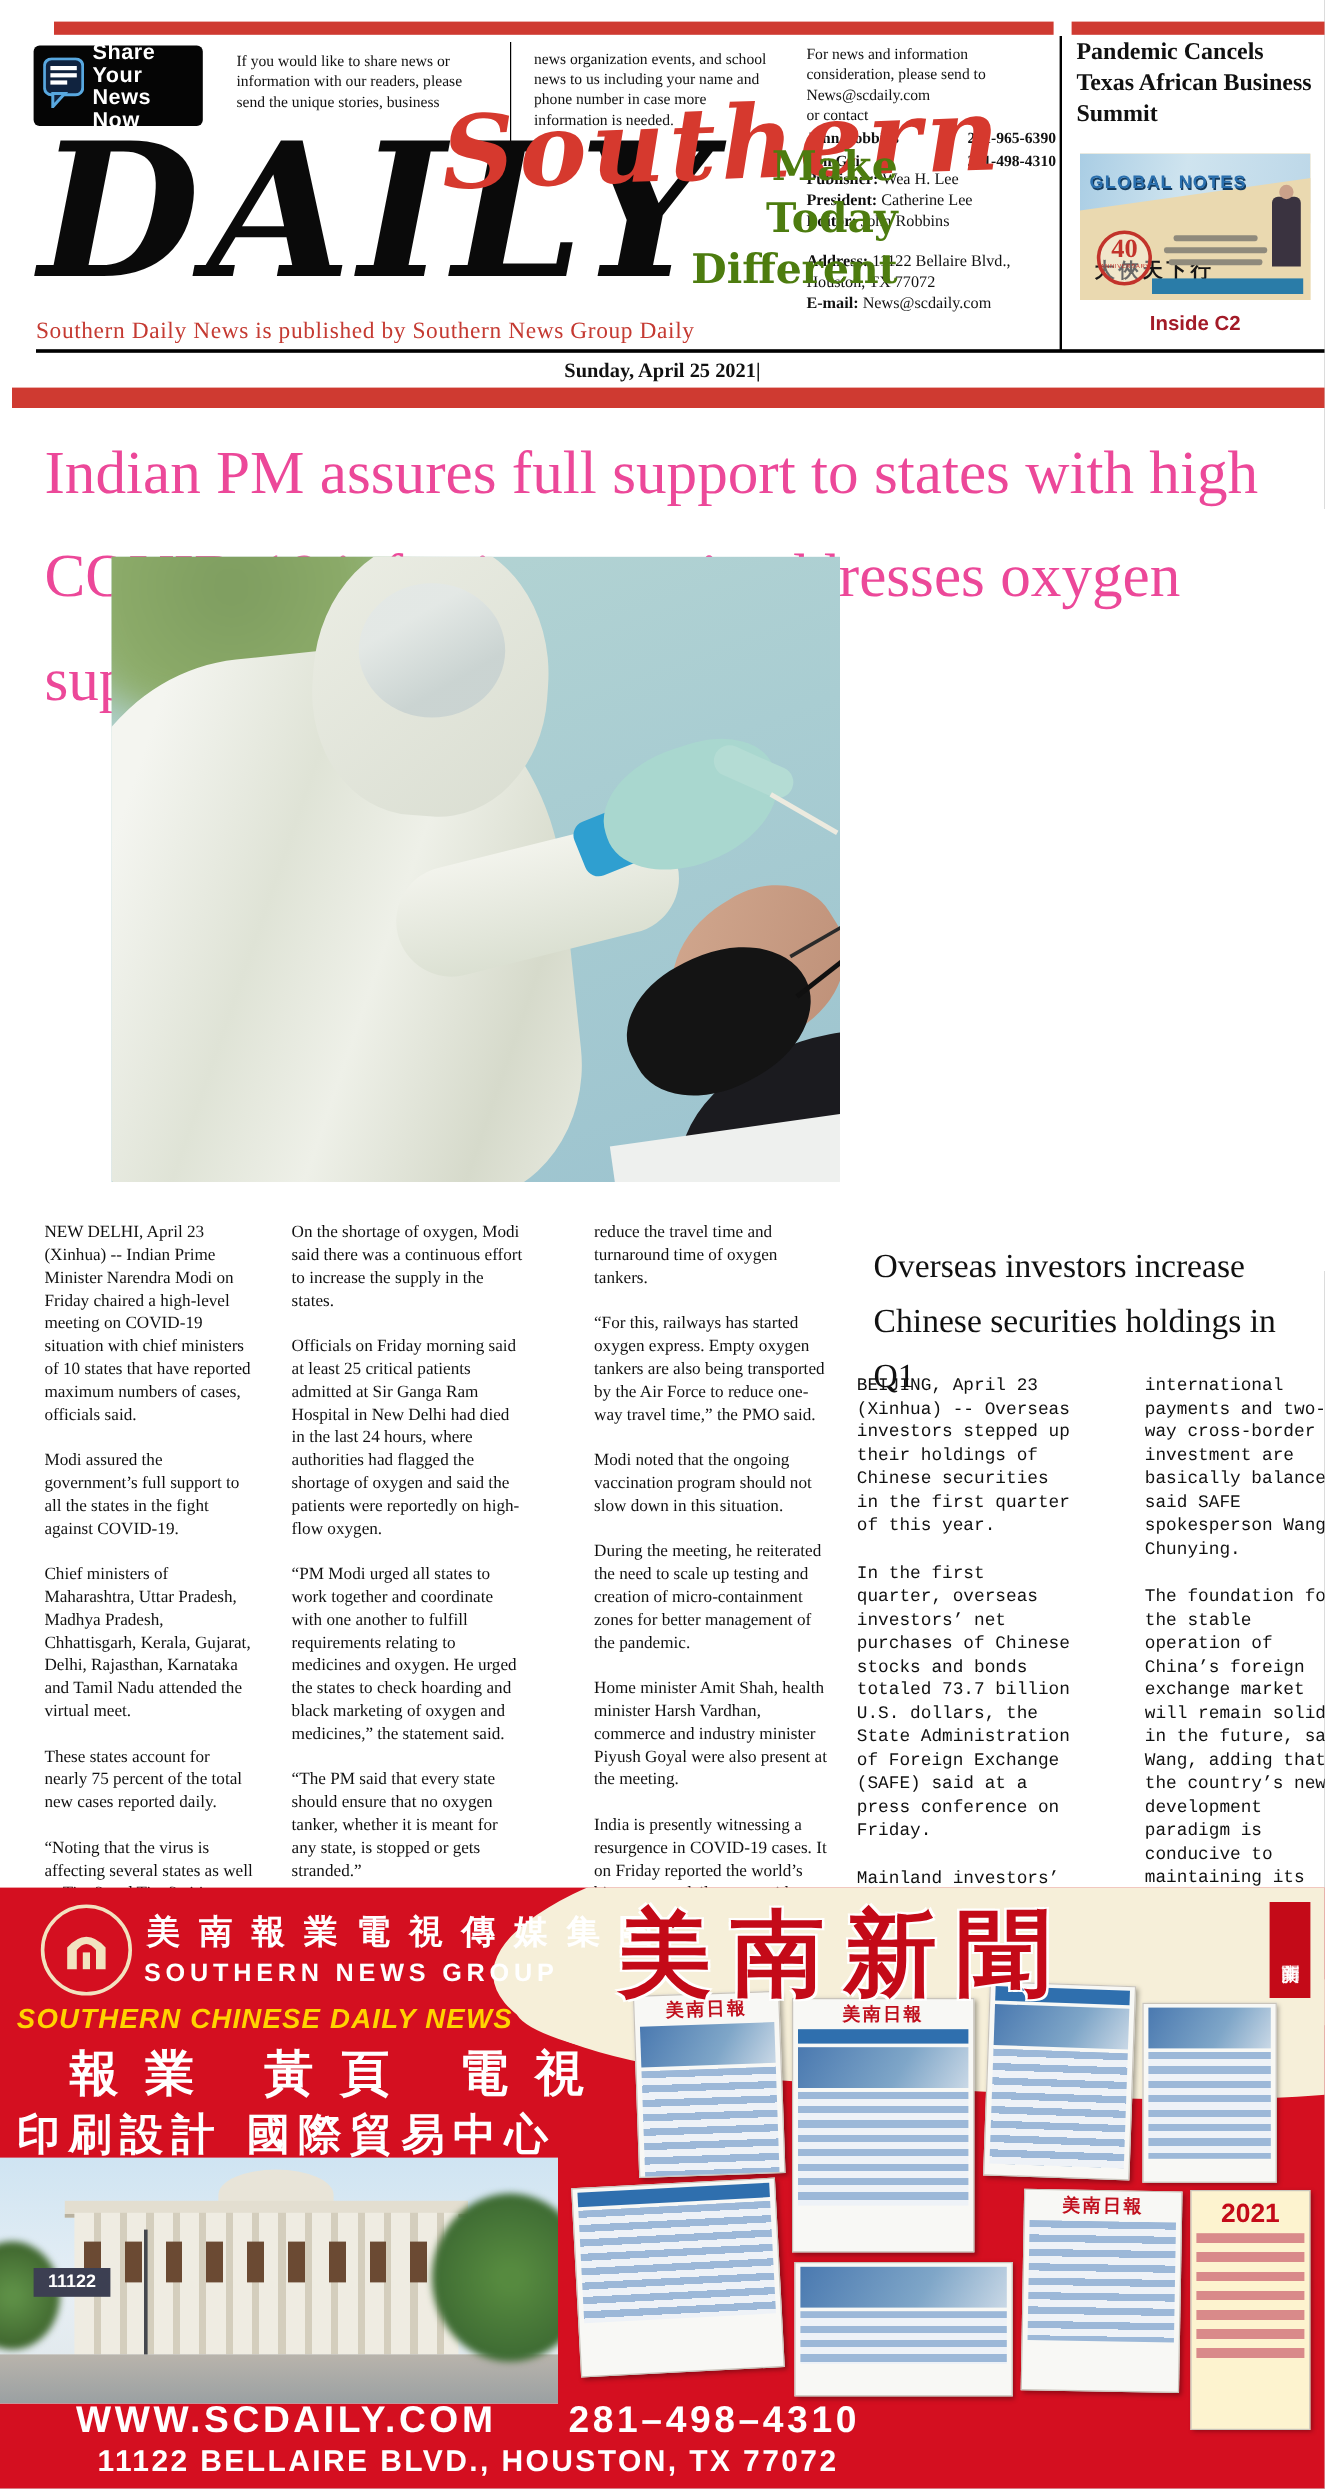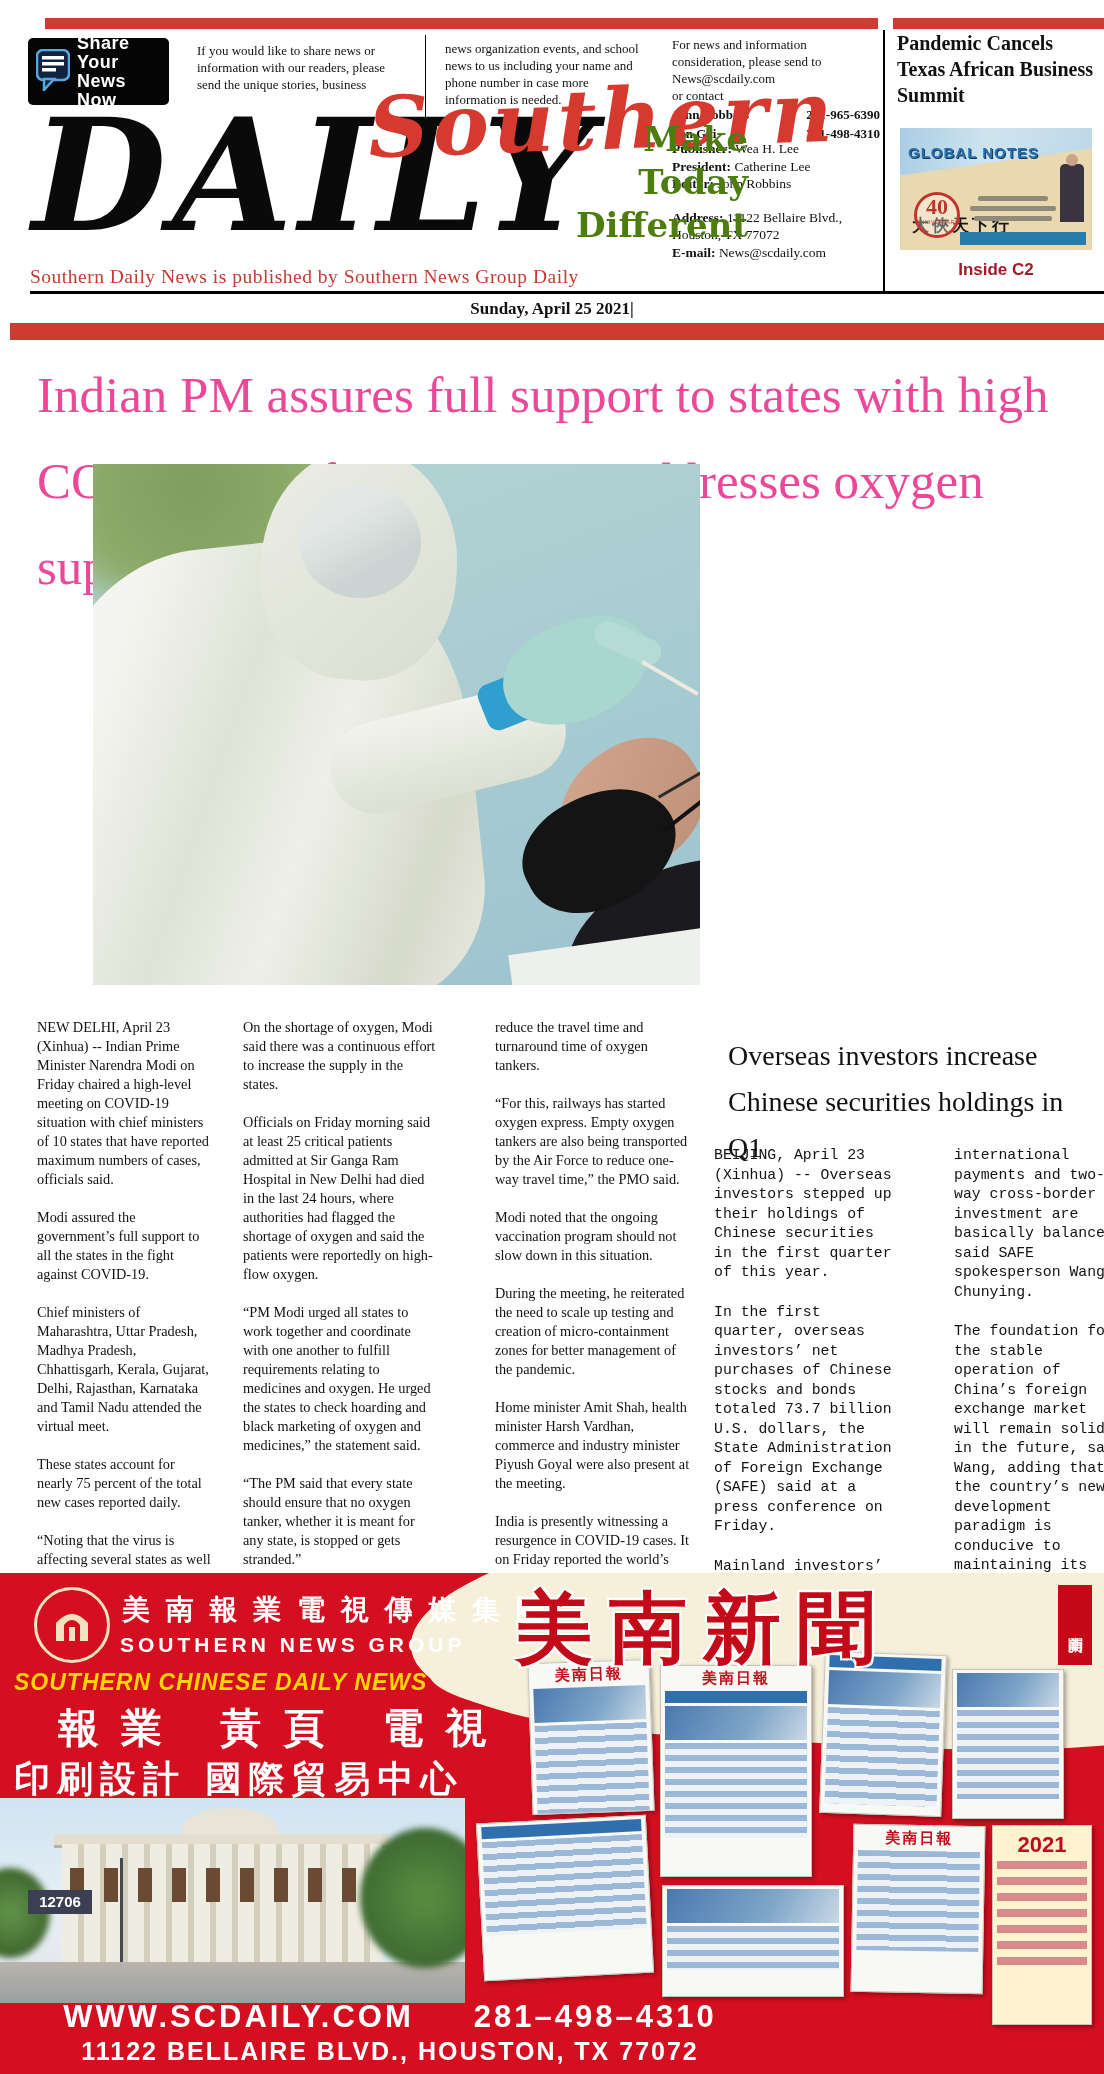--- a/index.html
+++ b/index.html
@@ -373,21 +373,21 @@
       <div class="np-body" style="height:55%;background:repeating-linear-gradient(180deg,#d98a8a 0 8px,#fdf3cf 8px 16px);"></div>
     </div>
 
     <div class="abs b-building">
       <div class="bld-tree2"></div>
       <div class="bld-dome"></div>
       <div class="bld-roof"></div>
       <div class="bld-main"></div>
       <div class="bld-windows"></div>
       <div class="bld-ground"></div>
-      <div class="bld-sign">12706</div>
+      <div class="bld-sign">11122</div>
       <div class="bld-tree1"></div>
       <div class="bld-lamp"></div>
     </div>
 
     <div class="abs b-url">
       <span>WWW.SCDAILY.COM</span>
       <span>281–498–4310</span>
     </div>
     <div class="abs b-addr">11122 BELLAIRE BLVD., HOUSTON, TX 77072</div>
   </div>

